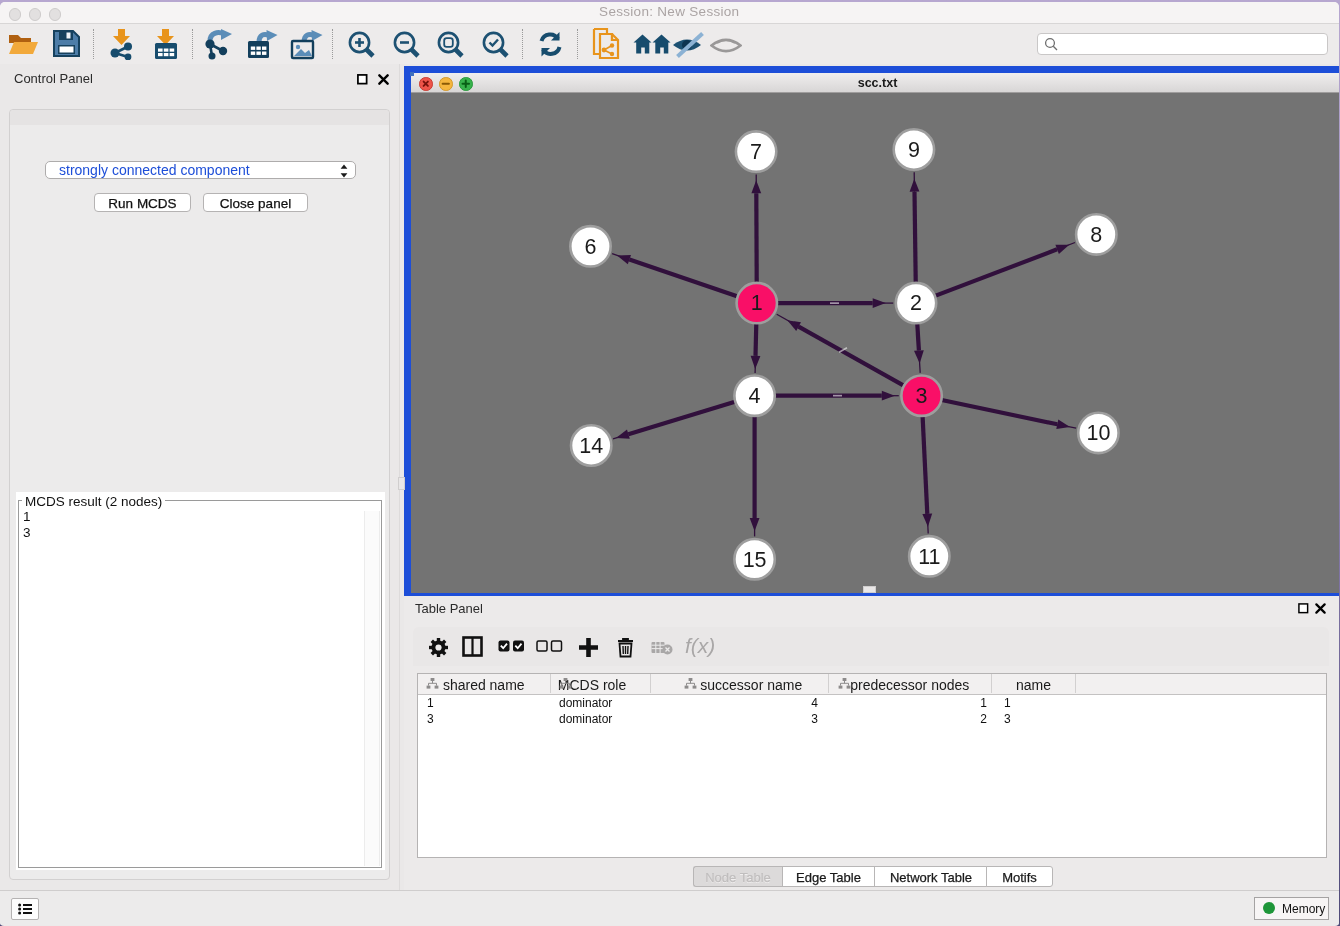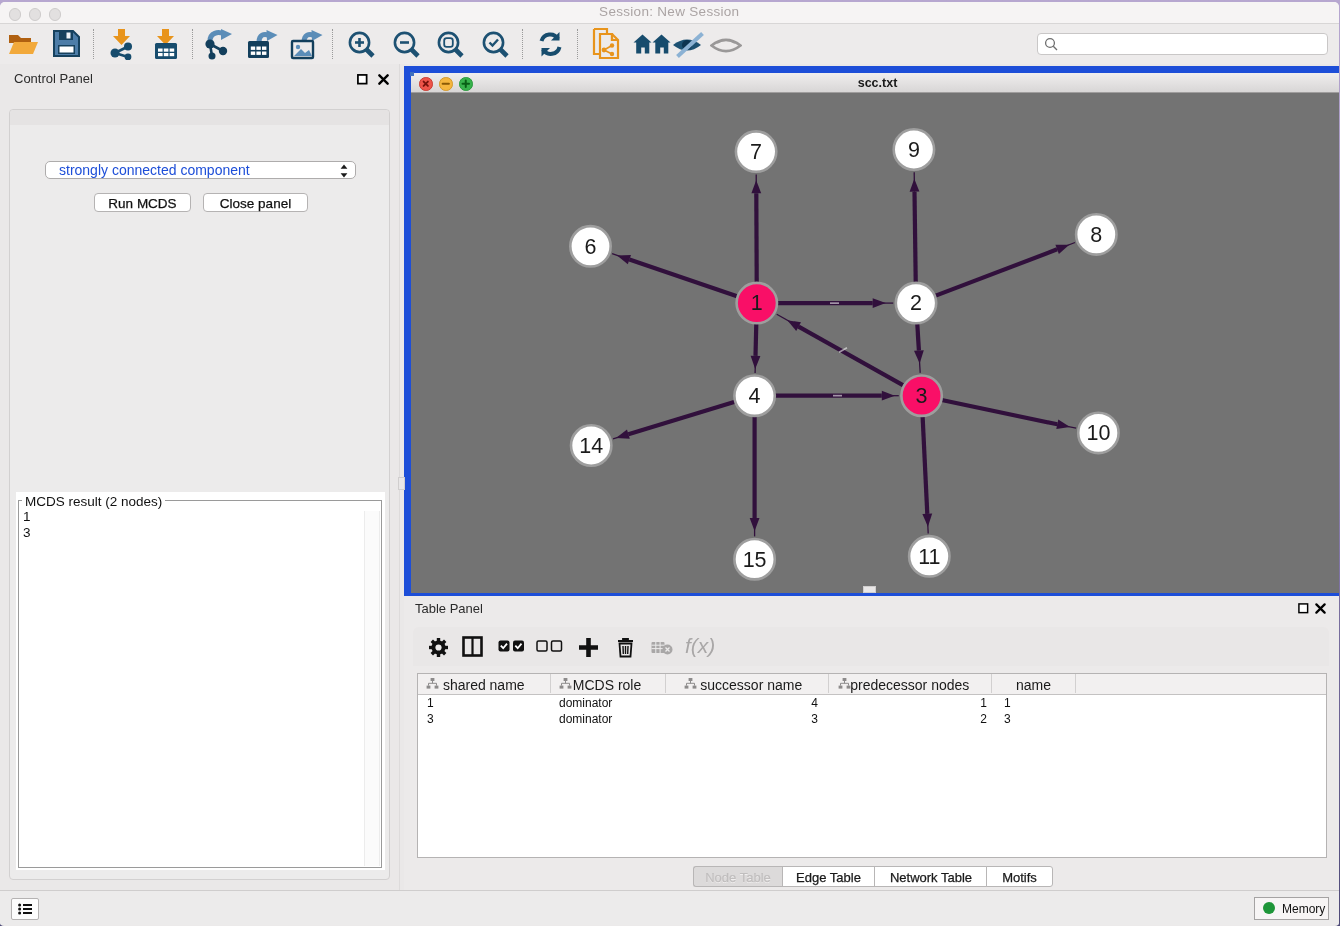--- a/index.html
+++ b/index.html
@@ -382,21 +382,21 @@
               <line x1="9.1" y1="1" x2="9.1" y2="12"></line>
             </g>
           <circle cx="16.5" cy="8.5" r="5" fill="#a9a7a7"></circle>
           <path d="M14.5 6.5 l4 4 M18.5 6.5 l-4 4" stroke="#ecebeb" stroke-width="1.3"></path>
         </svg>
         <div style="position:absolute;left:268px;top:5px;font-family:Liberation Sans, sans-serif;font-style:italic;font-size:21px;color:#a9a7a7;">f(x)</div>
       </div>
       <div class="tablebox">
         <div class="thead">
           <div class="th" style="left:0;width:132.5px">shared name</div>
-          <div class="th" style="left:131px;width:117px">MCDS role</div>
+          <div class="th" style="left:116px;width:117px">MCDS role</div>
           <div class="th" style="left:257px;width:153.5px">successor name</div>
           <div class="th" style="left:410.5px;width:163.5px">predecessor nodes</div>
           <div class="th" style="left:574px;width:84px">name</div>
           <svg style="position:absolute;left:8px;top:4px" width="13" height="12" viewBox="0 0 13 12">
 <g fill="#8d8b8b">
                 <rect x="4.6" y="0" width="3.8" height="3"></rect>
                 <rect x="0.6" y="7.6" width="3.8" height="3"></rect>
                 <rect x="8.6" y="7.6" width="3.8" height="3"></rect>
               </g>
 <g stroke="#8d8b8b" stroke-width="1" fill="none">

